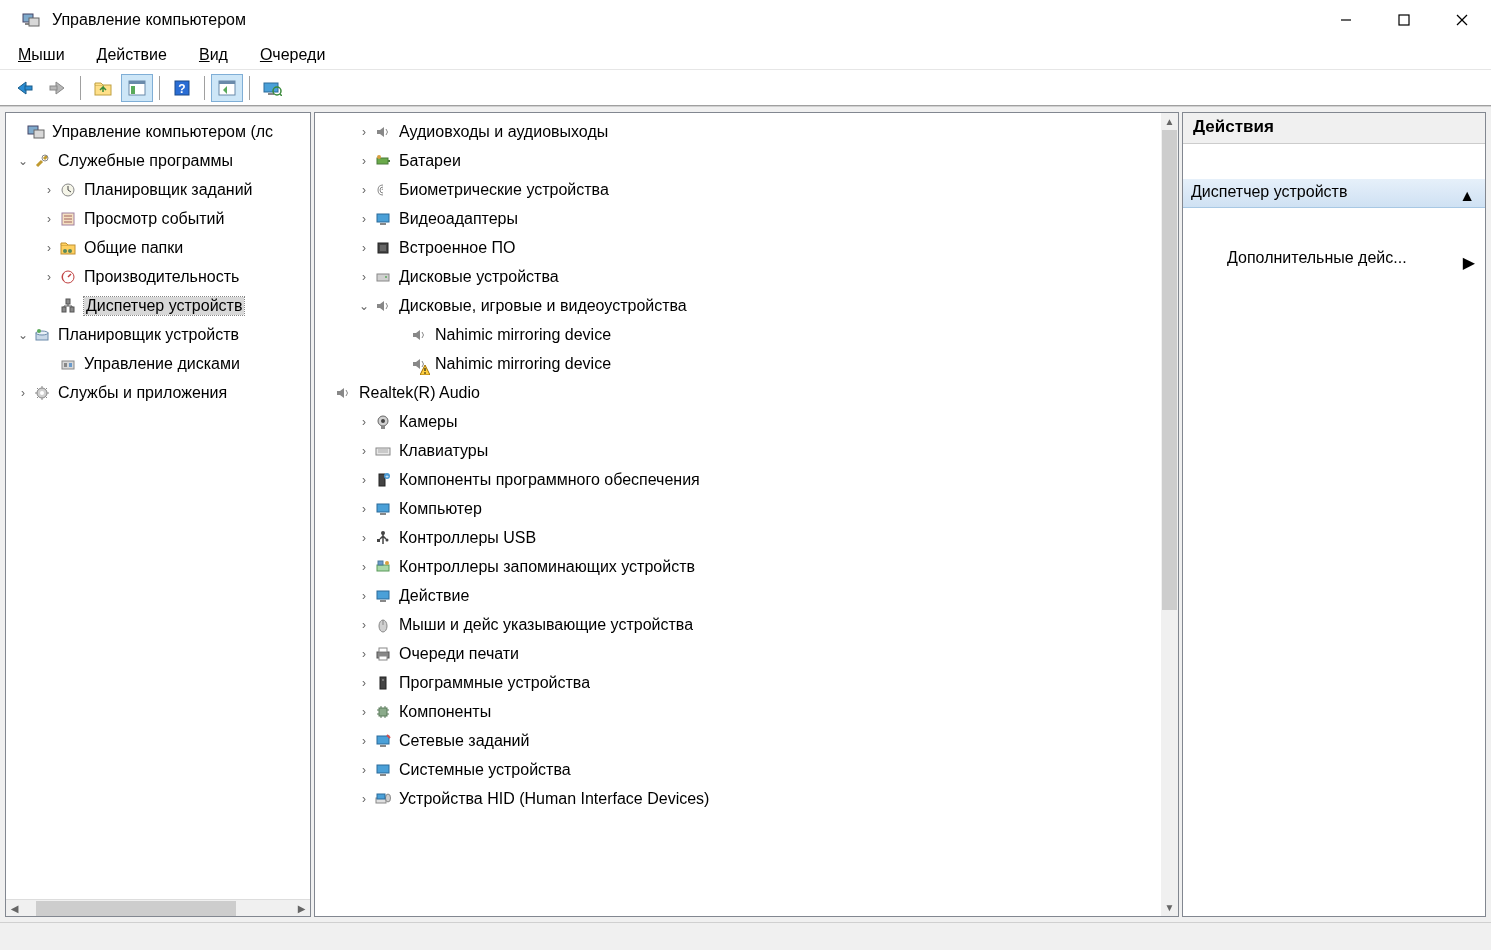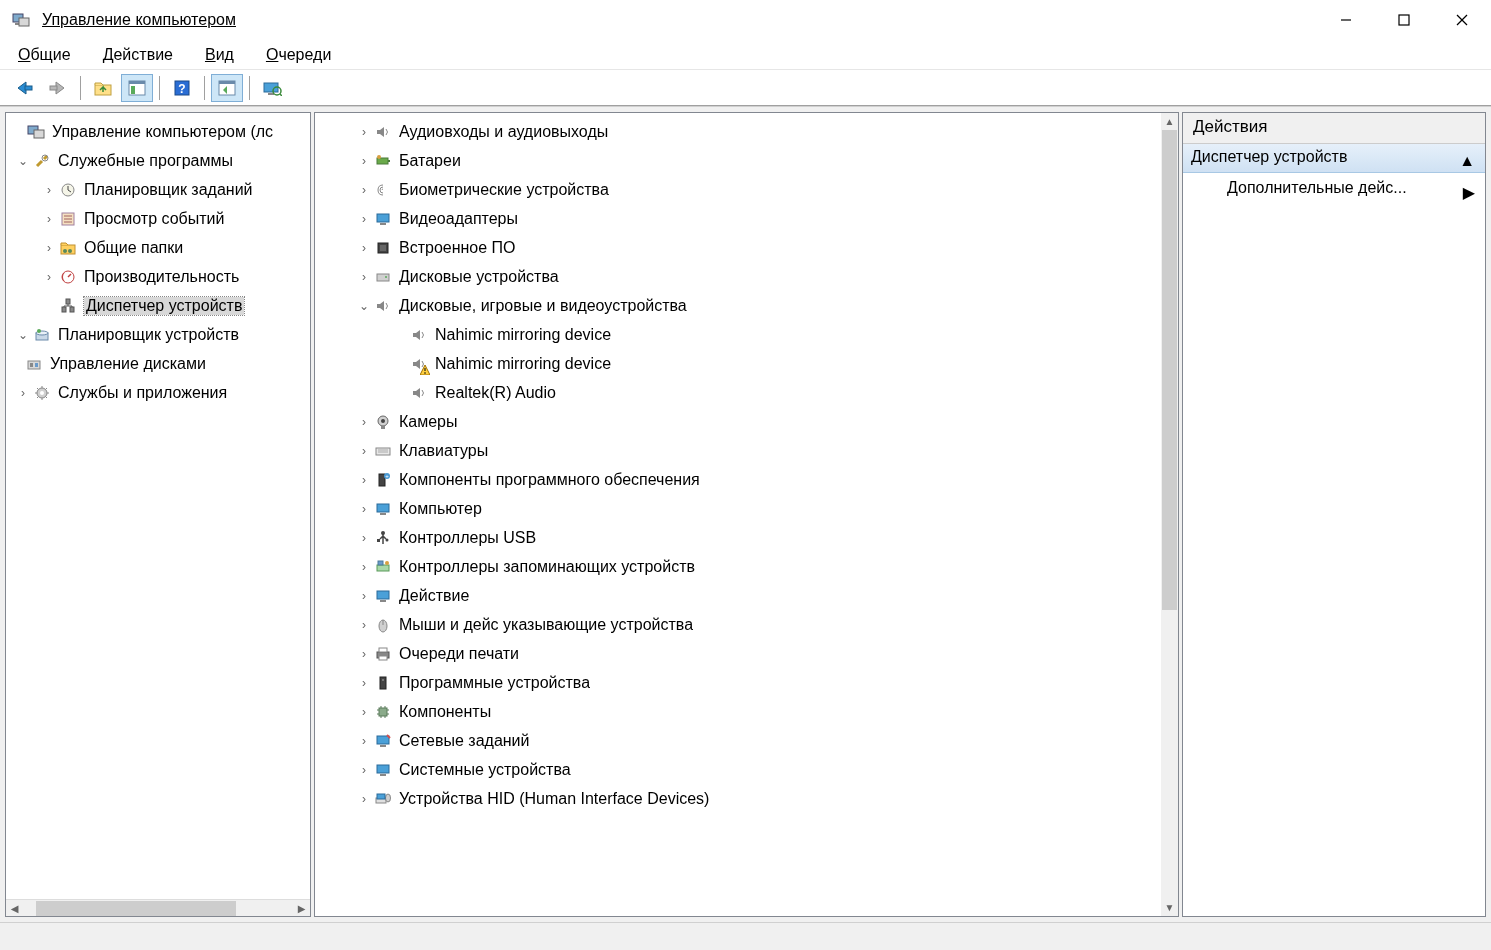--- a/index.html
+++ b/index.html
@@ -1,52 +1,52 @@
 <!DOCTYPE html>
 <html><head>
 <meta charset="utf-8">
 <style>
 * { box-sizing: border-box; margin: 0; padding: 0; }
 html, body { width: 1491px; height: 950px; font-family: "Segoe UI", Tahoma, sans-serif; font-size: 15px; background: #fff; color: #000; overflow: hidden; user-select: none; }
 .window { width: 100%; height: 100%; display: flex; flex-direction: column; background: #fff; }
-.titlebar { height: 40px; display: flex; align-items: center; padding-left: 10px; text-decoration: underline; }
+.titlebar { height: 40px; display: flex; align-items: center; padding-left: 20px; }
 .titlebar-icon { width: 22px; height: 22px; margin-right: 10px; display:flex; align-items:center; justify-content:center; }
 .titlebar-text { font-size: 16px; flex-grow: 1; }
 .titlebar-controls { display: flex; height: 100%; }
 .titlebar-controls div { width: 58px; display: flex; align-items: center; justify-content: center; font-size: 14px; }
 .titlebar-controls svg { stroke:#000; }
 .menubar { height: 30px; display: flex; align-items: center; padding-left: 12px; gap: 20px; font-size: 16px; border-bottom:1px solid #e6e6e6; }
 .menubar span { padding: 2px 6px; }
 .underline-first::first-letter { text-decoration: underline; }
 .toolbar { height: 36px; display: flex; align-items: center; padding-left: 8px; gap: 2px; border-bottom:1px solid #a0a0a0; }
 .toolbar .btn { width: 32px; height: 28px; display: flex; align-items: center; justify-content: center; border:1px solid transparent; }
 .toolbar .btn.highlight { background:#cde6f7; border-color:#7faed6; }
 .toolbar .sep { width:1px; height:24px; background:#a0a0a0; margin:0 4px; }
 .content { flex-grow: 1; display: flex; border-top:1px solid #d0d0d0; padding:5px; gap:3px; background:#f0f0f0; min-height:0; }
-.panel { background:#fff; border:1px solid #828790; display:flex; flex-direction:column; position:relative; }
+.panel { background:#fff; border:1px solid #828790; display:flex; flex-direction:column; position:relative;gap:35px; }
 .left-panel { width: 306px; }
 .center-panel { flex-grow: 1; }
 .right-panel { width: 304px; }
 .tree { flex-grow:1; overflow:hidden; padding-top:4px; font-size:16px; line-height: 1.0; }
 .node { display:flex; align-items:center; height:29px; white-space:nowrap; padding-right:4px; }
 .expander { width:18px; text-align:center; color:#666; font-size:12px; display:inline-block; flex-shrink:0; }
 .expander.none { visibility:hidden; }
 .node .icon { width:20px; height:20px; margin-right:6px; display:flex; align-items:center; justify-content:center; flex-shrink:0; }
 .node .label { overflow:hidden; text-overflow:clip; }
 .node.selected .label { background:#d8d8d8; outline:1px dotted #888; padding:1px 2px; }
 .scrollbar-h { height:17px; background:#f0f0f0; border-top:1px solid #ddd; position:relative; }
 .scrollbar-h .arrow-l, .scrollbar-h .arrow-r { width:17px; height:17px; position:absolute; top:0; display:flex; align-items:center; justify-content:center; }
 .scrollbar-h .arrow-l { left:0; } .scrollbar-h .arrow-r { right:0; }
 .scrollbar-h .thumb { position:absolute; top:1px; left:30px; width:200px; height:15px; background:#cdcdcd; }
 .center-panel .tree { overflow:hidden; }
 .center-panel .scroll-v { position:absolute; right:0; top:0; bottom:0; width:17px; background:#f0f0f0; }
 .scroll-v .thumb { position:absolute; top:0; left:1px; width:15px; height:480px; background:#cdcdcd; }
 .scroll-v .arrow-u, .scroll-v .arrow-d { position:absolute; left:0; width:17px; height:17px; display:flex; align-items:center; justify-content:center; }
 .scroll-v .arrow-u { top:0; } .scroll-v .arrow-d { bottom:0; }
-.actions-header { background: #f0f0f0; border-bottom:1px solid #ccc; padding:4px 10px 6px 10px; font-weight:normal; font-size:17px; }
+.actions-header { background: #f0f0f0; border-bottom:1px solid #ccc; padding:4px 10px 6px 10px; font-weight:bold; font-size:17px; }
 .actions-sub { background:linear-gradient(#e6f0fa,#cfe1f3); border-bottom:1px solid #a8c8e4; padding:4px 8px 6px 8px; font-size:16px; position:relative; }
 .actions-sub .arrow { position:absolute; right:10px; top:8px; }
 .actions-item { padding:6px 18px 6px 44px; font-size:16px; position:relative; }
 .actions-item .arrow { position:absolute; right:10px; top:10px; }
 .statusbar { height:28px; background:#f0f0f0; border-top:1px solid #d0d0d0; }
 svg { display:block; }
 .warn-overlay { position:absolute; width:10px; height:10px; bottom:-1px; right:-1px; }
 .icon-wrap { position:relative; }
 .icon.speaker { color:#6a6a6a; }
 .scroll-arrow { font-size:10px; color:#666; }
@@ -78,21 +78,21 @@
       <div>
           <svg width="12" height="12">
             <line x1="1" y1="1" x2="11" y2="11" stroke-width="1.2"></line>
             <line x1="11" y1="1" x2="1" y2="11" stroke-width="1.2"></line>
           </svg>
         </div>
     </div>
   </div>
 
   <div class="menubar">
-    <span class="underline-first">Общие</span>
+    <span class="underline-first">Мыши</span>
     <span class="underline-first">Действие</span>
     <span class="underline-first">Вид</span>
     <span class="underline-first">Очереди</span>
   </div>
 
   <div class="toolbar">
     <div class="btn">
         <svg width="20" height="16" viewBox="0 0 20 16">
           <path d="M12 2 L4 8 L12 14 Z" fill="#2a8dd4" stroke="#1a5c8a"></path>
           <rect x="11" y="6" width="7" height="4" fill="#2a8dd4" stroke="#1a5c8a"></rect>
@@ -230,21 +230,21 @@
           <span class="expander">⌄</span>
           <span class="icon">
               <svg width="16" height="16">
                 <rect x="2" y="6" width="12" height="7" fill="#c8d8e8" stroke="#6a8aaa"></rect>
                 <ellipse cx="8" cy="6" rx="6" ry="2" fill="#e8f0f8" stroke="#6a8aaa"></ellipse>
                 <circle cx="5" cy="4" r="2" fill="#5aaa5a"></circle>
               </svg>
             </span>
           <span class="label">Планировщик устройств</span>
         </div>
-        <div class="node" style="">
+        <div class="node" style="padding-left:34px">
           <span class="expander none"></span>
           <span class="icon">
               <svg width="16" height="16">
                 <rect x="2" y="5" width="12" height="8" fill="#d8d8d8" stroke="#888"></rect>
                 <rect x="4" y="7" width="3" height="4" fill="#888"></rect>
                 <rect x="9" y="7" width="3" height="4" fill="#6a9aca"></rect>
               </svg>
             </span>
           <span class="label">Управление дисками</span>
         </div>
@@ -357,21 +357,21 @@
                 <path d="M11 5 Q14 8 11 11" stroke="#888" fill="none"></path>
               </svg>
               <svg class="warn-overlay" viewBox="0 0 10 10">
                 <path d="M5 0 L10 10 L0 10 Z" fill="#ffd040" stroke="#a07000"></path>
                 <line x1="5" y1="3" x2="5" y2="6" stroke="#000"></line>
                 <circle cx="5" cy="8" r="0.8" fill="#000"></circle>
               </svg>
             </span>
             <span class="label">Nahimic mirroring device</span>
           </div>
-        <div class="node" style="padding-left:76px">
+        <div class="node" style="">
             <span class="expander none"></span>
             <span class="icon speaker">
               <svg width="16" height="16">
                 <path d="M2 6 L5 6 L9 3 L9 13 L5 10 L2 10 Z" fill="#888"></path>
                 <path d="M11 5 Q14 8 11 11" stroke="#888" fill="none"></path>
               </svg>
             </span>
             <span class="label">Realtek(R) Audio</span>
           </div>
         <div class="node" style="padding-left:40px">

